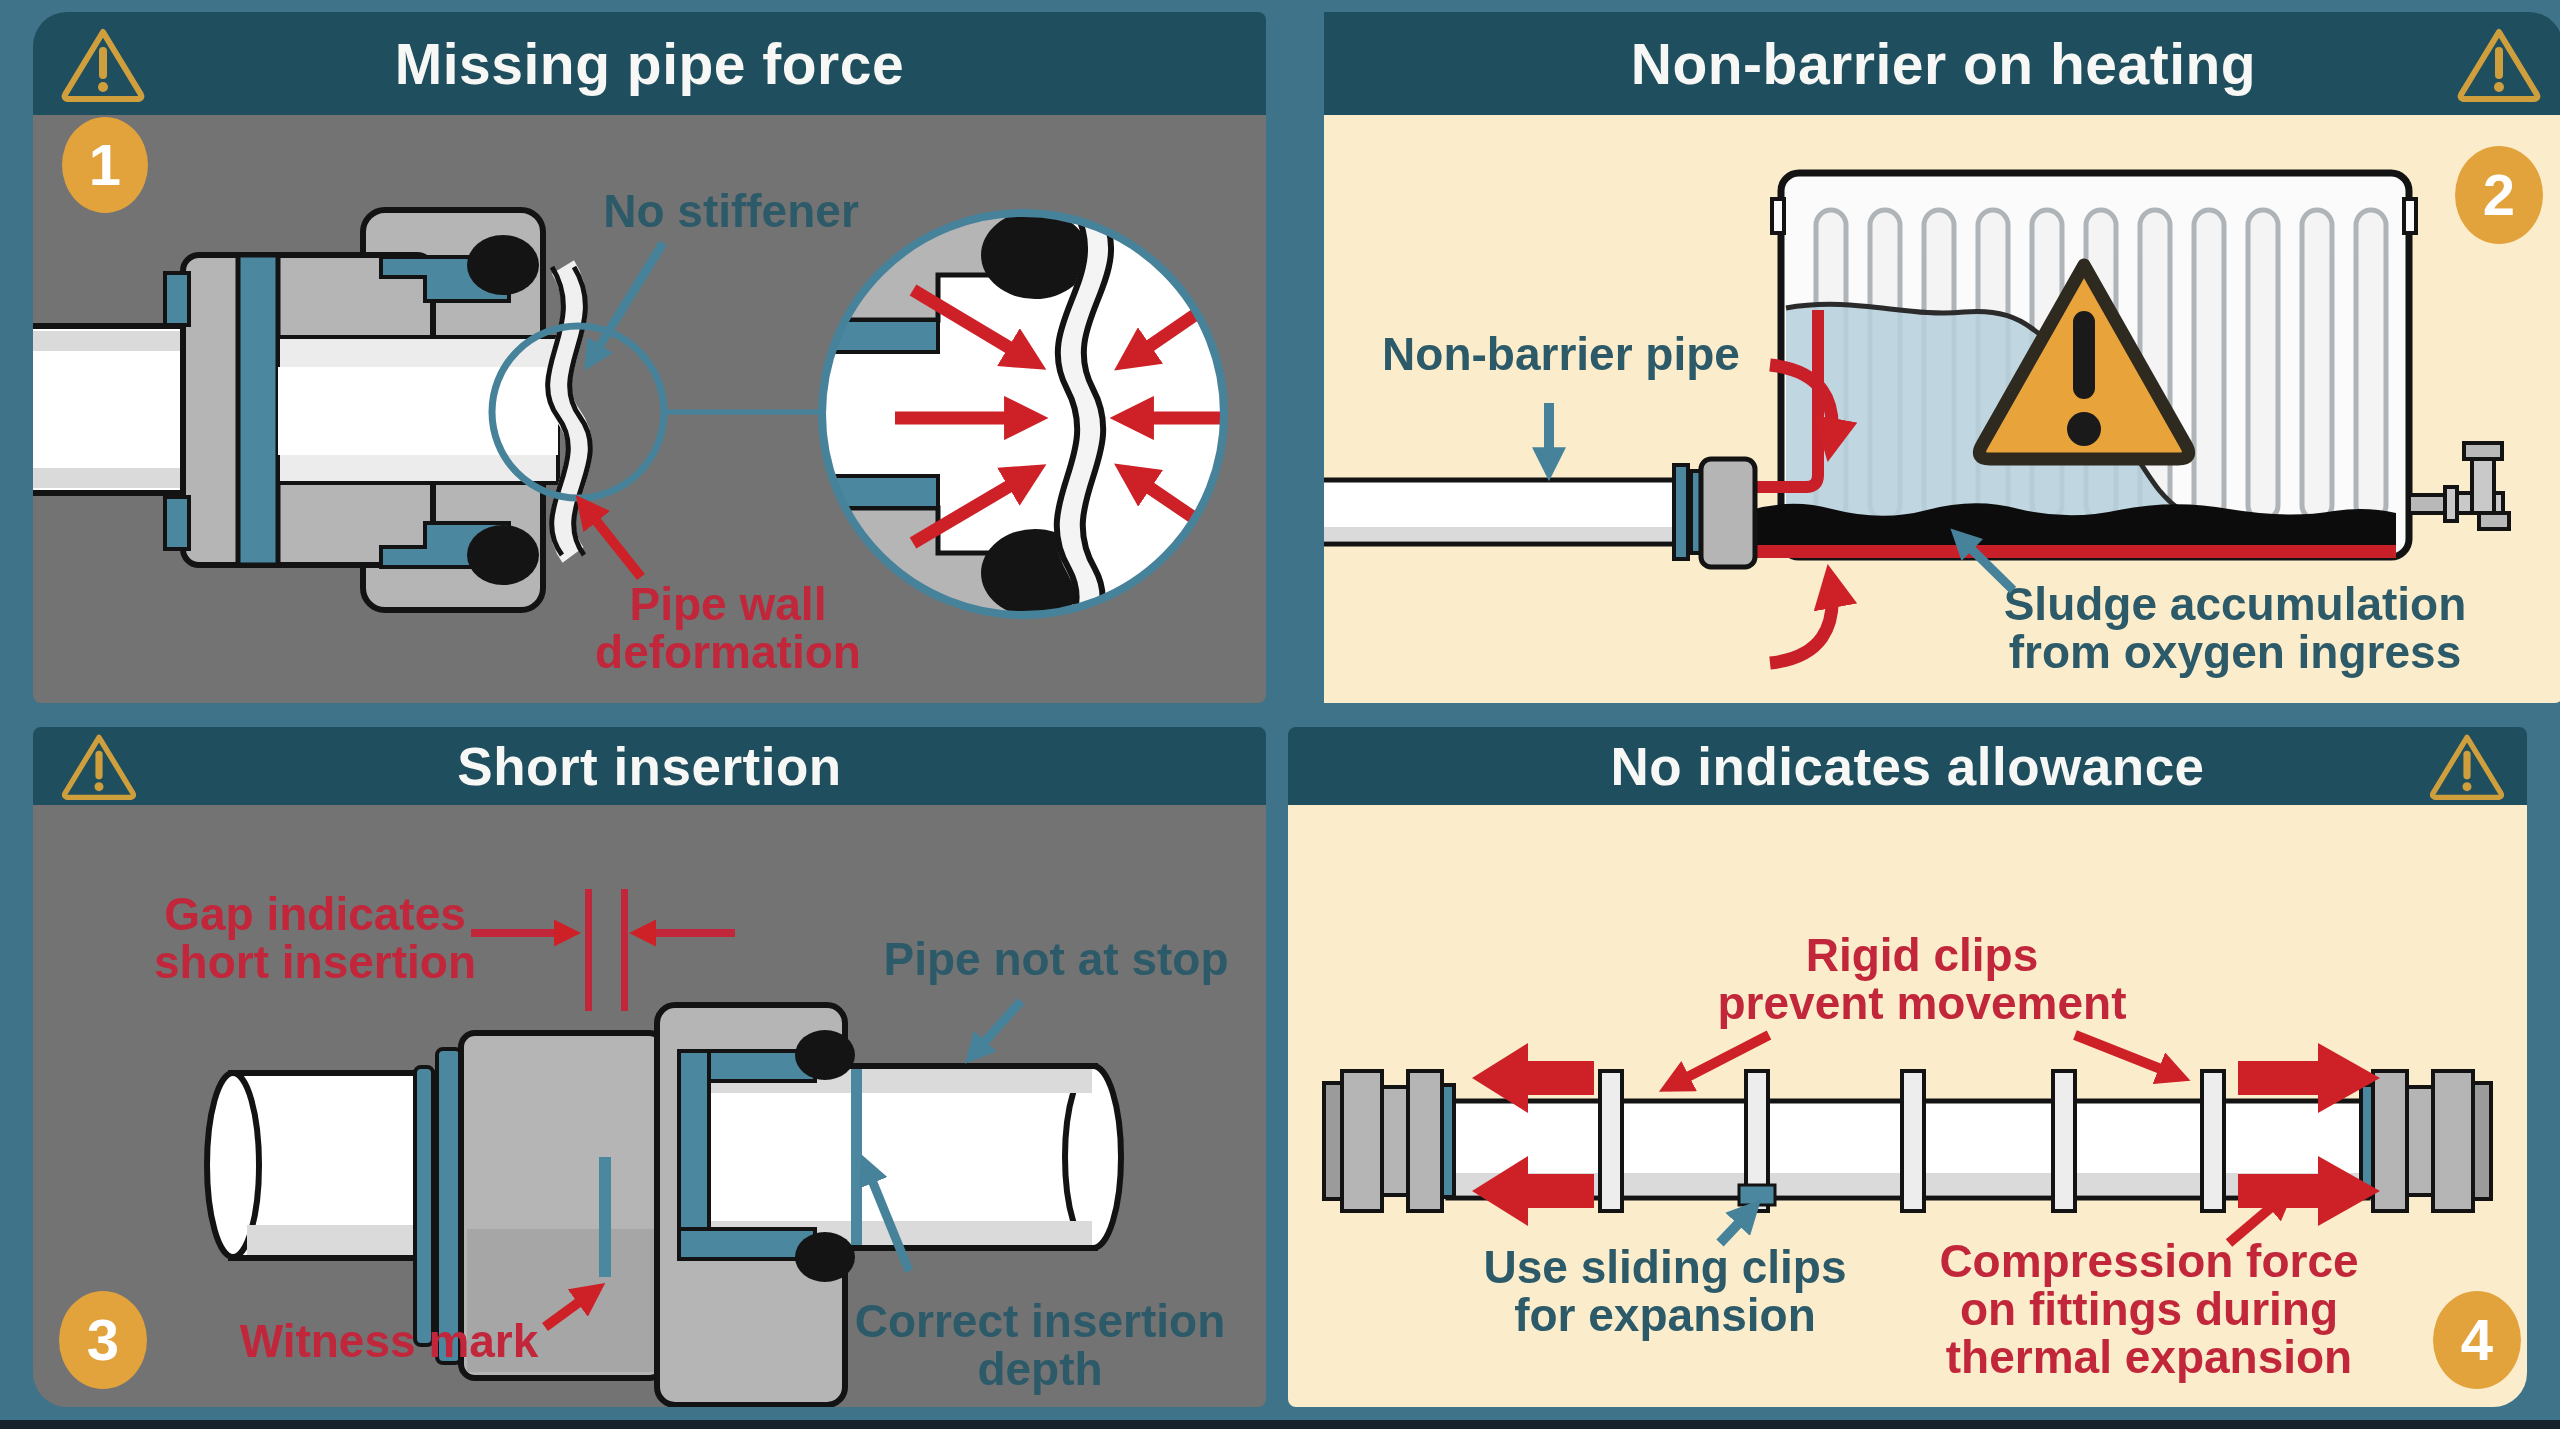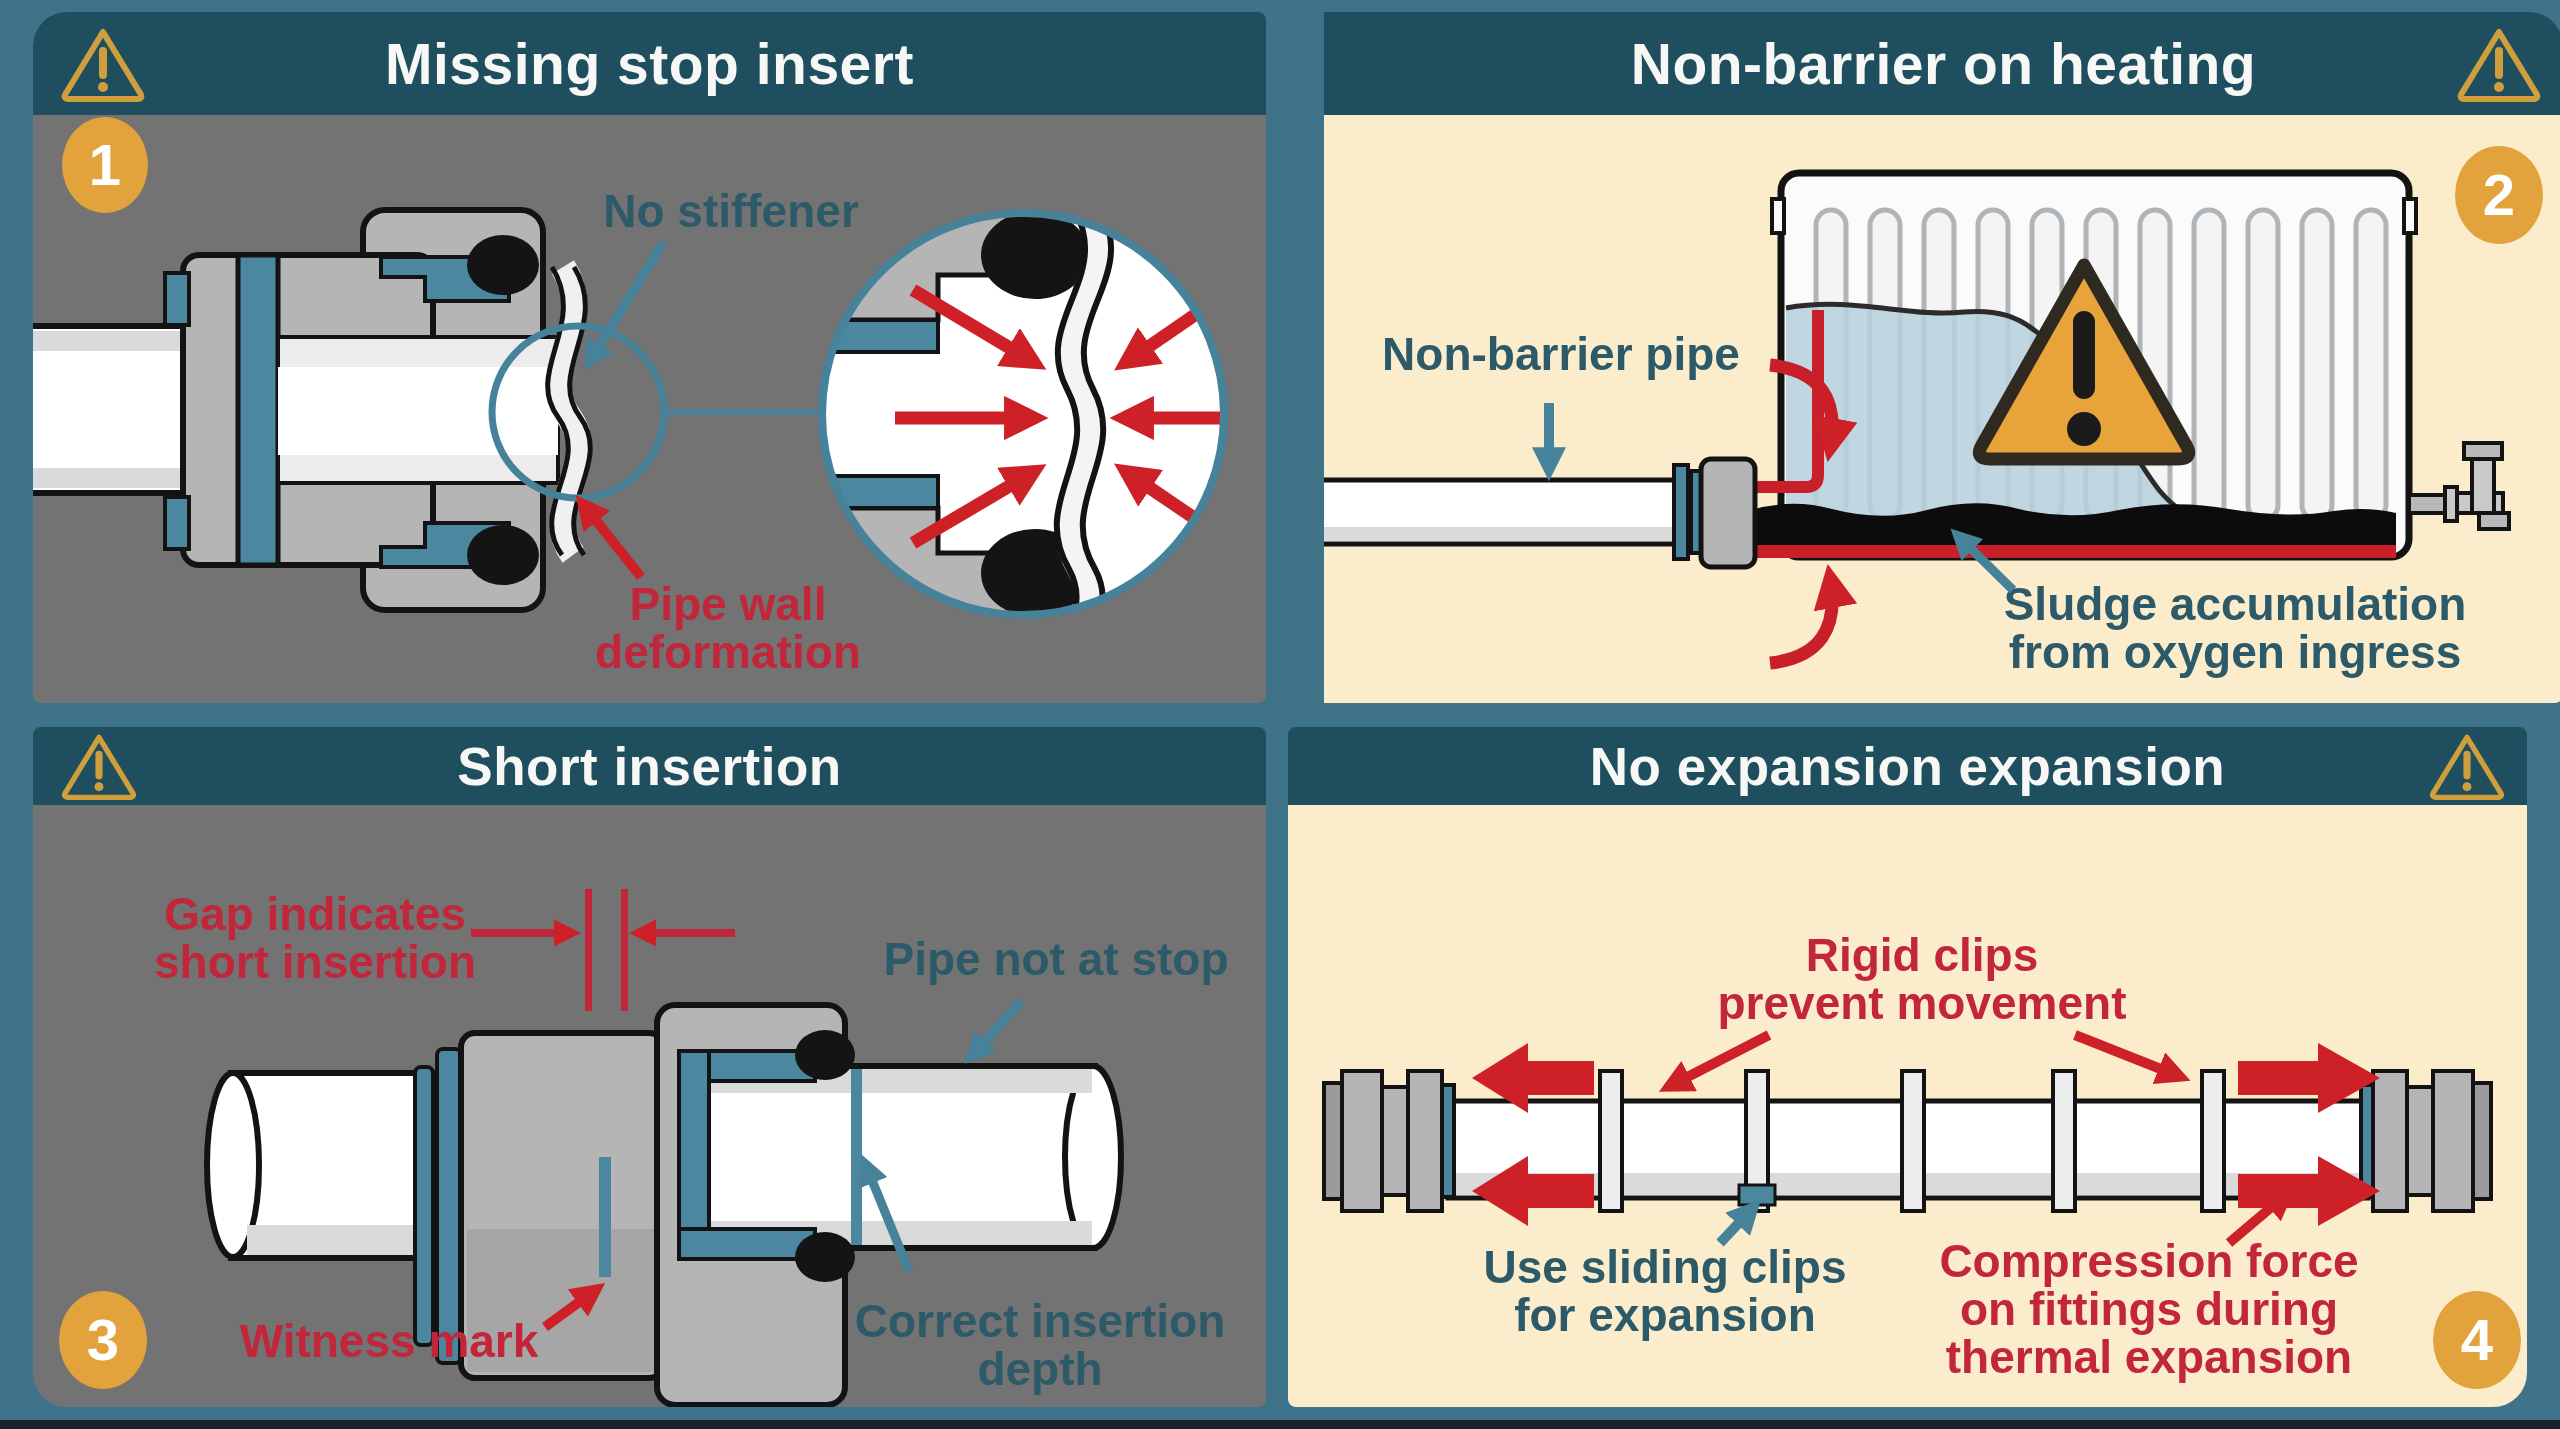--- a/index.html
+++ b/index.html
@@ -35,21 +35,21 @@
 
   <div class="panel p1">
     <div class="panel-header h103">
       <span class="warn left">
         <svg width="88" height="78" viewBox="0 0 88 78">
           <path d="M44,7 L81,68 Q85,74 77,74 L11,74 Q3,74 7,68 Z" fill="none" stroke="#CF9F3D" stroke-width="6" stroke-linejoin="round"></path>
           <line x1="44" y1="26" x2="44" y2="50" stroke="#CF9F3D" stroke-width="8" stroke-linecap="round"></line>
           <circle cx="44" cy="62" r="5" fill="#CF9F3D"></circle>
         </svg>
       </span>
-      <div class="panel-title">Missing stop insert</div>
+      <div class="panel-title">Missing pipe force</div>
     </div>
     <div class="panel-body pink">
       <svg class="diagram" viewBox="0 0 1233 588">
         <defs>
           <marker id="p1r" viewBox="0 0 10 10" refX="7" refY="5" markerWidth="3.4" markerHeight="3.4" orient="auto">
               <path d="M0,0L10,5L0,10z" fill="#CE2127"></path>
             </marker>
           <marker id="p1t" viewBox="0 0 10 10" refX="7" refY="5" markerWidth="3.4" markerHeight="3.4" orient="auto">
               <path d="M0,0L10,5L0,10z" fill="#47829B"></path>
             </marker>
@@ -292,21 +292,21 @@
         <g>
           <ellipse cx="70" cy="535" rx="44" ry="49" fill="#E3A33C"></ellipse>
           <text class="badgeNum" x="70" y="555">3</text>
         </g>
       </svg>
     </div>
   </div>
 
   <div class="panel p4">
     <div class="panel-header h78">
-      <div class="panel-title">No expansion expansion</div>
+      <div class="panel-title">No indicates allowance</div>
       <span class="warn right">
         <svg width="80" height="70" viewBox="0 0 88 78">
           <path d="M44,7 L81,68 Q85,74 77,74 L11,74 Q3,74 7,68 Z" fill="none" stroke="#CF9F3D" stroke-width="6" stroke-linejoin="round"></path>
           <line x1="44" y1="26" x2="44" y2="50" stroke="#CF9F3D" stroke-width="8" stroke-linecap="round"></line>
           <circle cx="44" cy="62" r="5" fill="#CF9F3D"></circle>
         </svg>
       </span>
     </div>
     <div class="panel-body cream">
       <svg class="diagram" viewBox="0 0 1239 602">

